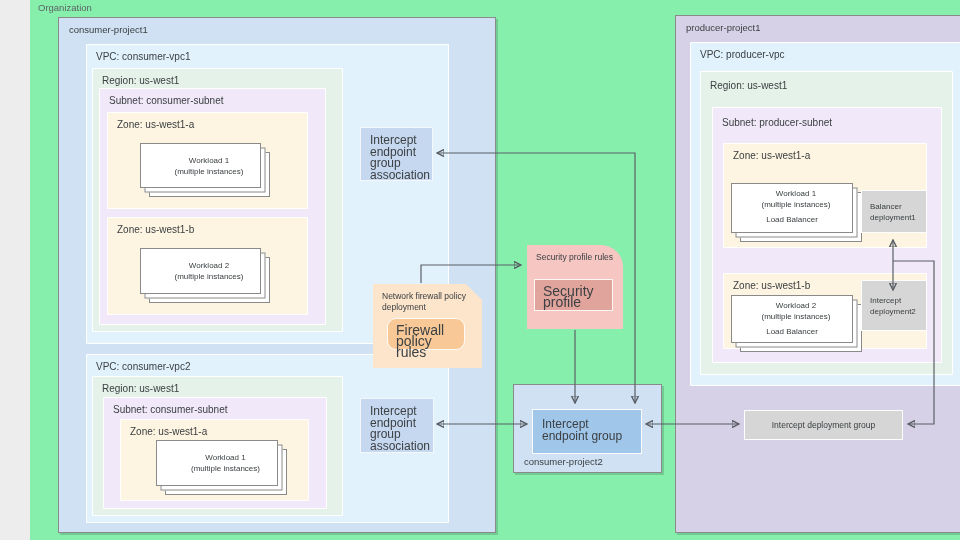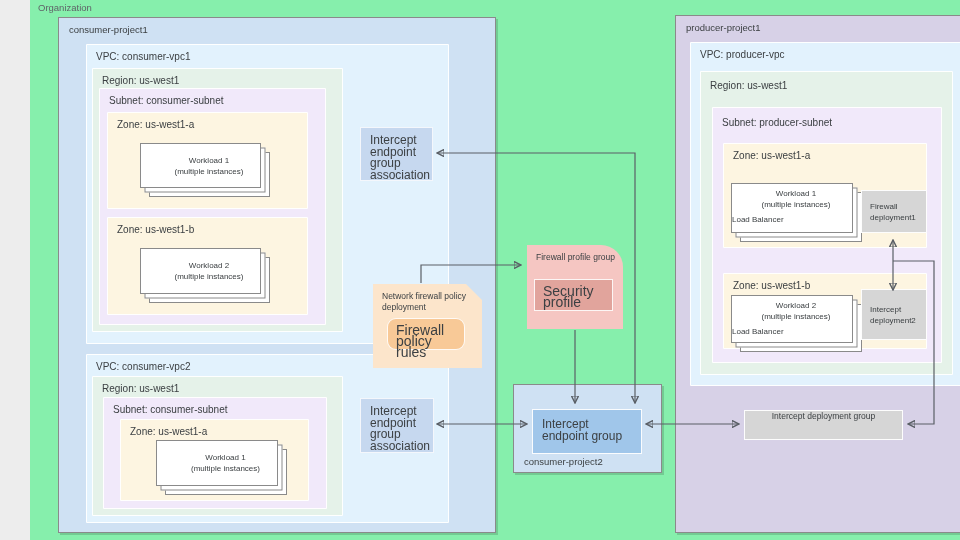--- a/index.html
+++ b/index.html
@@ -38,21 +38,21 @@
   .stack{z-index:2;}
   .stack .layer{
     position:absolute;left:0;top:0;width:100%;height:100%;
     background:#ffffff;border:1px solid #8a8a8a;box-sizing:border-box;
   }
   .stack .layer.o10{transform:translate(9px,9px);}
   .stack .layer.o5{transform:translate(4.5px,4.5px);}
   .stack .face{display:flex;flex-direction:column;justify-content:center;}
   .wl-text{font-size:8px;line-height:11px;padding-left:17px;text-align:center;}
   .wl-text.prod{padding-left:8px;padding-top:0;}
-  .lb-line{font-size:8px;line-height:11px;text-align:left;margin-top:4px;}
+  .lb-line{font-size:8px;line-height:11px;text-align:center;margin-top:4px;}
 
   .assoc-text{font-size:12px;line-height:11.5px;padding:7px 6px 0 9px;}
 
   
   .fw-card{
     background:#fce5cb;
     clip-path:polygon(0 0, calc(100% - 16px) 0, 100% 16px, 100% 100%, 0 100%);
     z-index:2;
   }
   .fw-rules{background:#f8c997;border:1px solid rgba(255,255,255,.9);}
@@ -62,21 +62,21 @@
   .inner-lbl{font-size:14px;line-height:11px;padding:6px 18px 0 8px;}
 
   .endpoint-box{background:#a0c6ea;border:1px solid rgba(255,255,255,.95);}
   .deploy-box{
     background:#d6d6d6;border:1px solid rgba(255,255,255,.95);
     display:flex;flex-direction:column;justify-content:center;
   }
   .deploy-box .inner-lbl{padding:0 4px 0 8px;font-size:8px;}
   .deploy-group{
     background:#d6d6d6;border:1px solid rgba(255,255,255,.95);
-    display:flex;justify-content:center;
+    display:flex;align-items:center;justify-content:center;
     font-size:8.5px;
   }
   .p2-title{position:absolute;left:10px;bottom:5px;font-size:9.5px;}
 
   .org-lbl{position:absolute;left:8px;top:2px;font-size:9.5px;color:#5f6368;}
 
   
   #arrows{position:absolute;left:0;top:0;z-index:5;pointer-events:none;}
   #arrows path{stroke:#5a5f66;stroke-width:1.2;fill:none;}
 </style>
@@ -153,21 +153,21 @@
   </div>
 
   <div class="abs fw-card" style="left:343px;top:284px;width:109px;height:84px;">
     <div class="card-lbl">Network firewall policy deployment</div>
   </div>
   <div class="abs fw-rules" style="left:357px;top:318px;width:78px;height:32px;z-index:3;border-radius:9px;">
     <div class="inner-lbl">Firewall policy rules</div>
   </div>
 
   <div class="abs sec-card" style="left:497px;top:245px;width:96px;height:84px;">
-    <div class="card-lbl">Firewall profile group</div>
+    <div class="card-lbl">Security profile rules</div>
   </div>
   <div class="abs sec-profile" style="left:504px;top:279px;width:79px;height:32px;z-index:3;">
     <div class="inner-lbl">Security profile</div>
   </div>
 
   <div class="abs project c-project" style="left:483px;top:384px;width:149px;height:89px;">
     <div class="p2-title">consumer-project2</div>
   </div>
   <div class="abs endpoint-box" style="left:502px;top:409px;width:110px;height:45px;z-index:3;">
     <div class="assoc-text" style="padding-top:9px;">Intercept endpoint group</div>
@@ -192,36 +192,36 @@
   <div class="abs stack" style="left:701px;top:183px;width:122px;height:50px;">
     <div class="layer o10"></div>
     <div class="layer o5"></div>
     <div class="layer face" style="justify-content:flex-start;padding-top:4px;">
       <div class="wl-text prod">Workload 1</div>
       <div class="wl-text prod">(multiple instances)</div>
       <div class="lb-line">Load Balancer</div>
     </div>
   </div>
   <div class="abs deploy-box" style="left:831px;top:190px;width:66px;height:43px;z-index:3;">
-    <div class="inner-lbl">Firewall deployment1</div>
+    <div class="inner-lbl">Balancer deployment1</div>
   </div>
 
   <div class="abs layerbox c-zone" style="left:693px;top:273px;width:204px;height:76px;">
     <div class="lbl">Zone: us-west1-b</div>
   </div>
   <div class="abs stack" style="left:701px;top:295px;width:122px;height:48px;">
     <div class="layer o10"></div>
     <div class="layer o5"></div>
     <div class="layer face" style="justify-content:flex-start;padding-top:4px;">
       <div class="wl-text prod">Workload 2</div>
       <div class="wl-text prod">(multiple instances)</div>
       <div class="lb-line">Load Balancer</div>
     </div>
   </div>
-  <div class="abs deploy-box" style="left:831px;top:289px;width:66px;height:51px;z-index:3;">
+  <div class="abs deploy-box" style="left:831px;top:280px;width:66px;height:51px;z-index:3;">
     <div class="inner-lbl">Intercept deployment2</div>
   </div>
 
   <div class="abs deploy-group" style="left:714px;top:410px;width:159px;height:30px;z-index:3;">
     <span>Intercept deployment group</span>
   </div>
 
   <svg id="arrows" width="960" height="540" viewBox="0 0 960 540">
     <defs>
       <marker id="ah" markerWidth="7" markerHeight="7" refX="6" refY="3.5" orient="auto-start-reverse">

